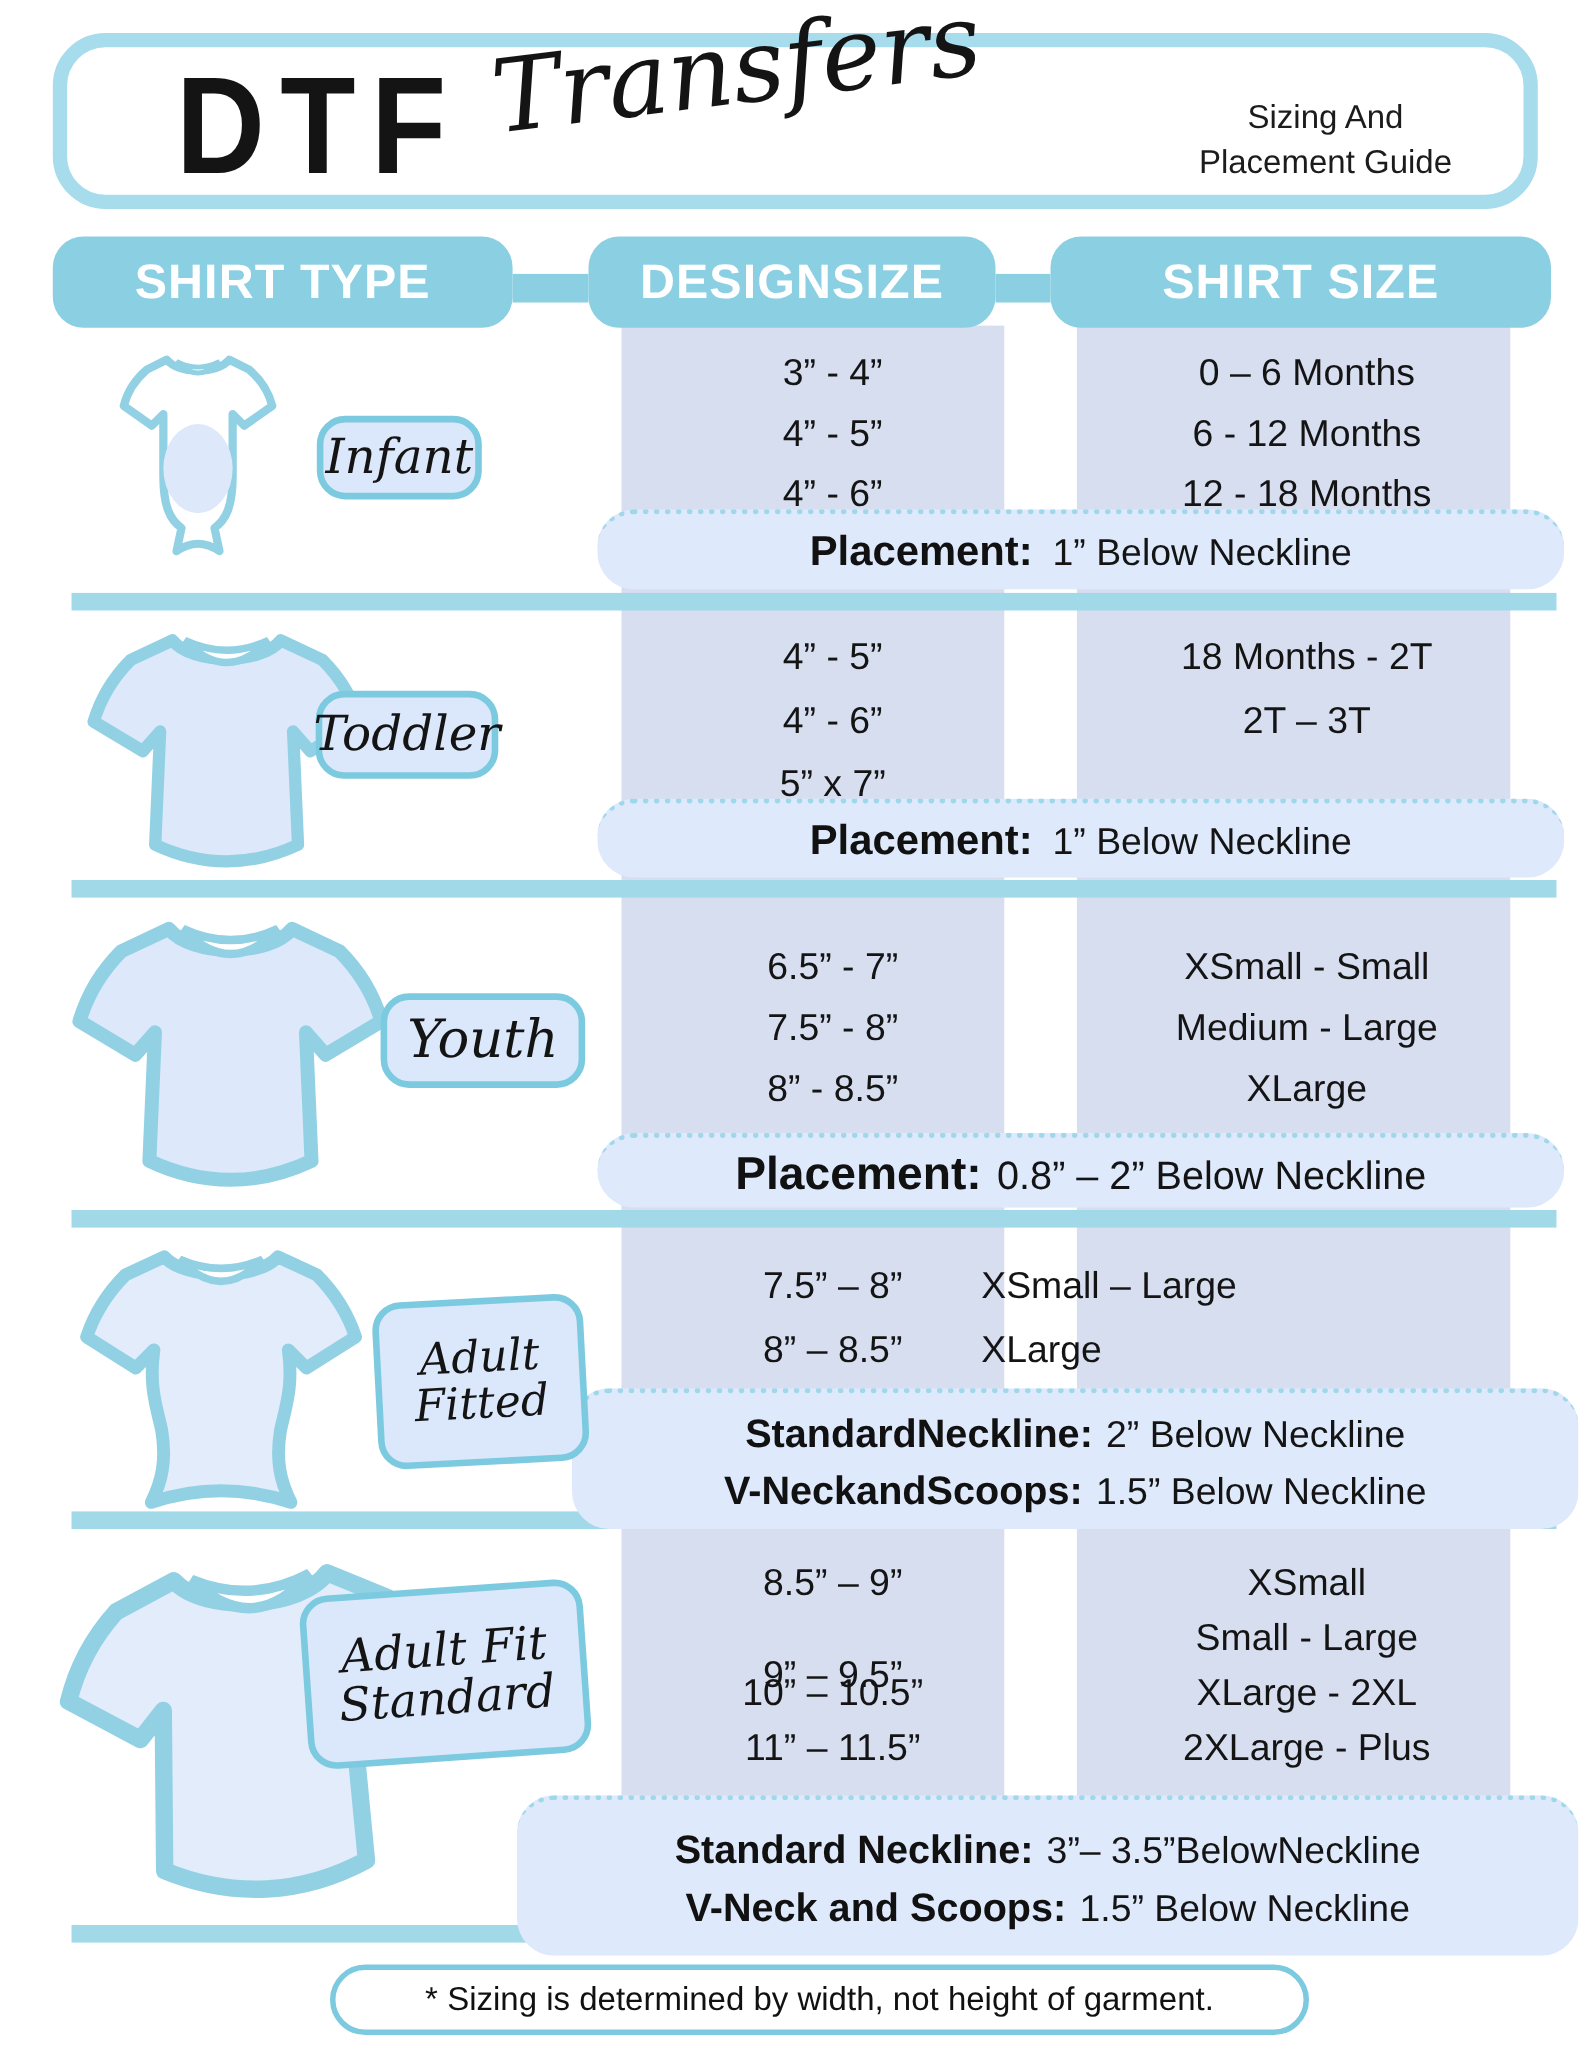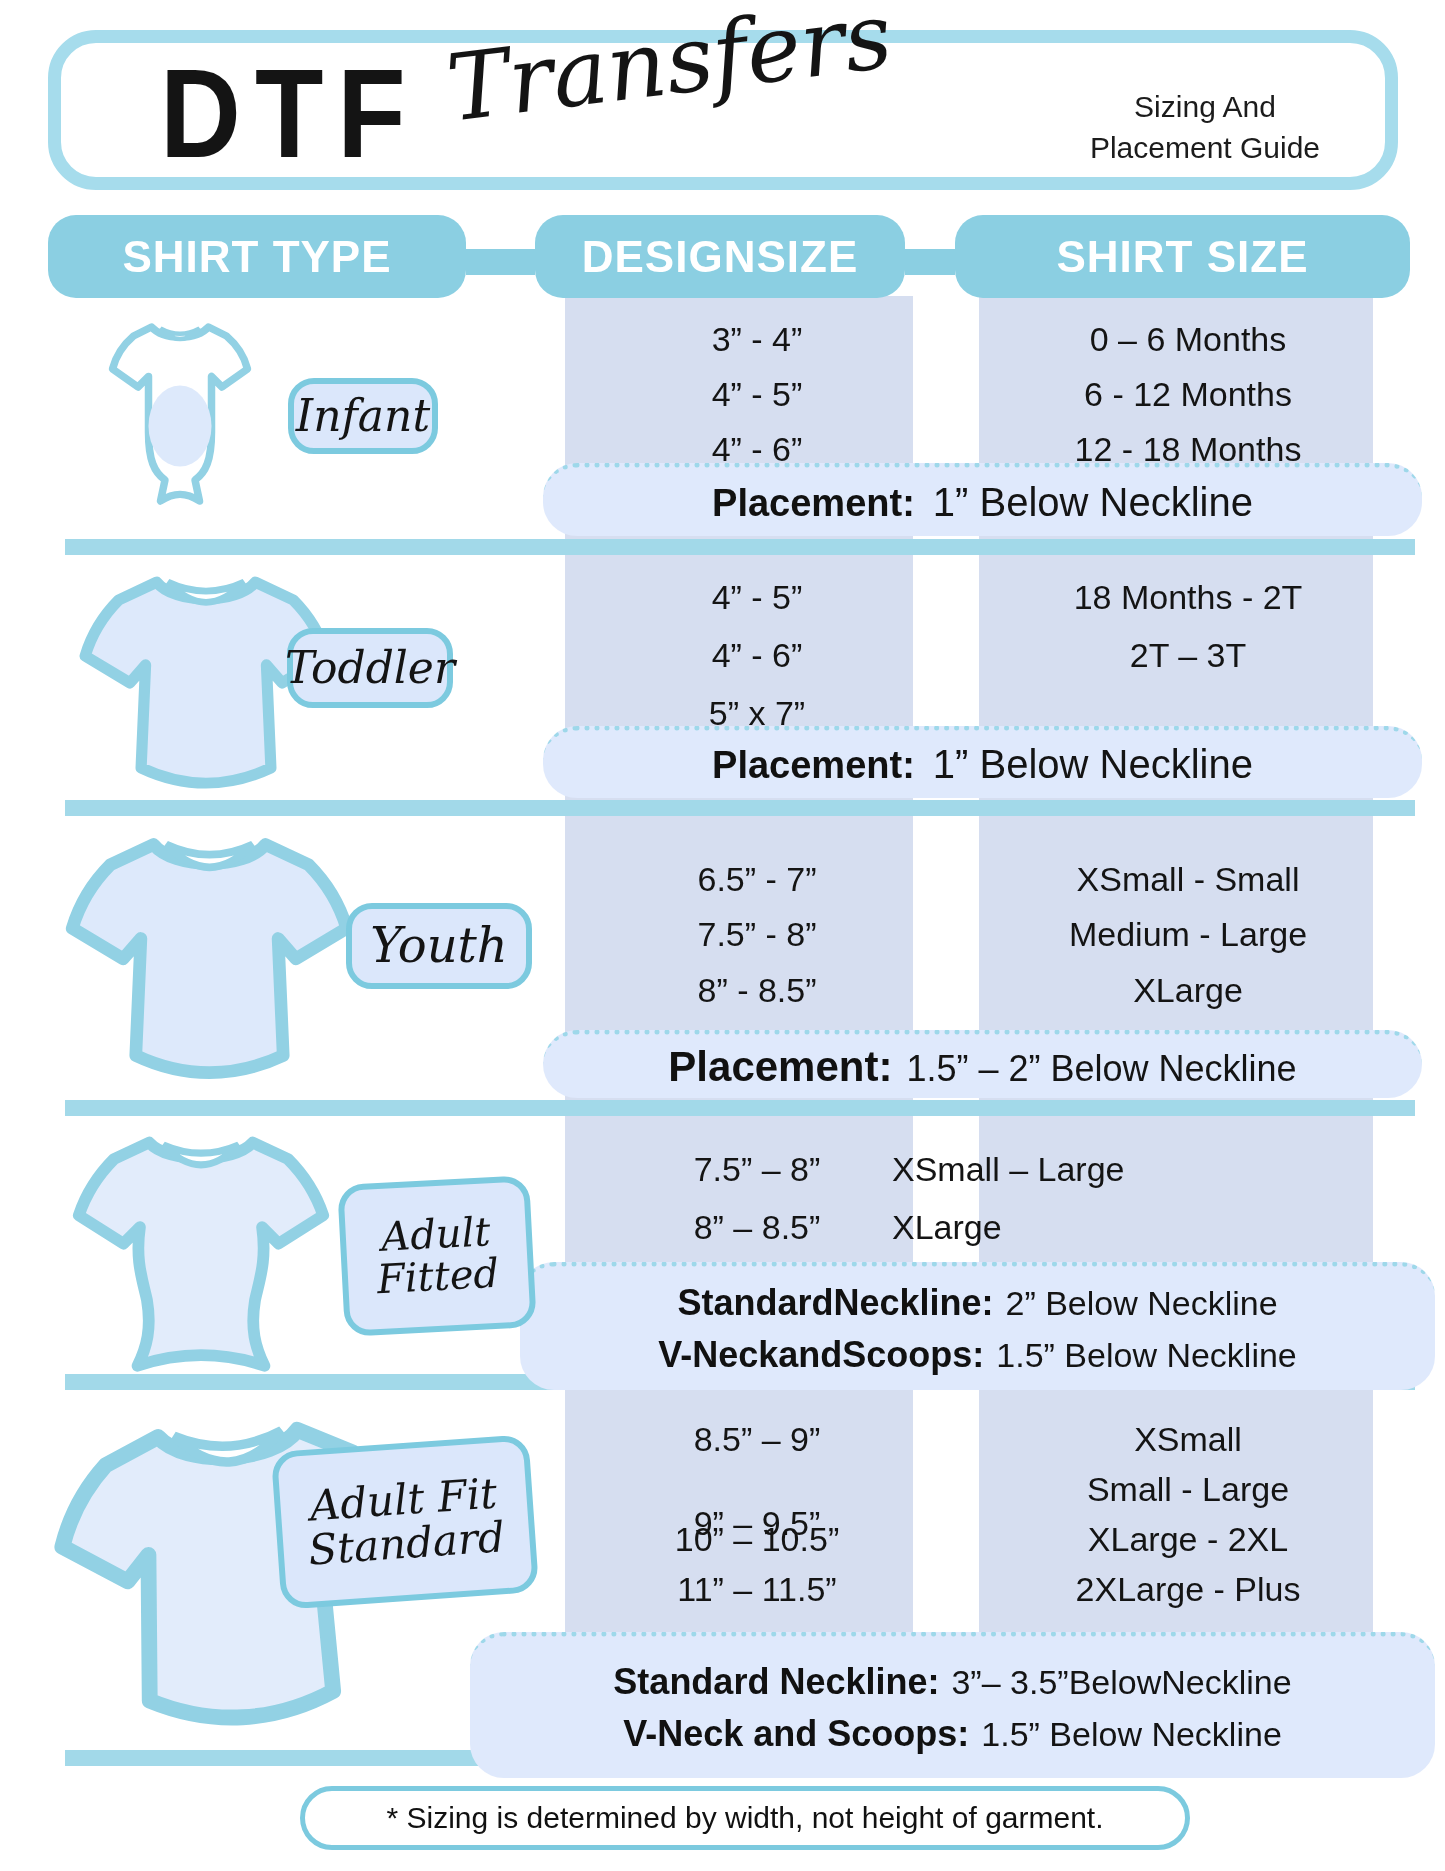--- a/index.html
+++ b/index.html
@@ -61,21 +61,21 @@
 
   
   .pl-pill {
     position:absolute; background:#dfe9fc; border-radius:34px;
     border-top:5px dotted #9ed8ea;
     display:flex; flex-direction:column; align-items:center; justify-content:center;
     row-gap:10px; z-index:6; text-align:center;
   }
   .pl-line { white-space:nowrap; }
   .pl-label { font-weight:700; font-size:38px; color:#111; }
-  .pl-value { font-size:40px; color:#141414; margin-left:18px; }
+  .pl-value { font-size:34px; color:#141414; margin-left:18px; }
   .pl-big .pl-label { font-size:42px; }
   .pl-big .pl-value { font-size:36px; margin-left:14px; }
   .pl-two .pl-label { font-size:36px; }
   .pl-two .pl-value { font-size:34px; margin-left:12px; }
 
   
   .footnote-pill {
     position:absolute; left:300px; top:1786px; width:890px; height:64px;
     background:#ffffff; border:5px solid #7ccadf; border-radius:34px;
     display:flex; align-items:center; justify-content:center;
@@ -164,21 +164,21 @@
     <span class="script" style="font-size:48px">Youth</span>
   </div>
   <div class="col-line design" style="top:860px">6.5” - 7”</div>
   <div class="col-line design" style="top:915px">7.5” - 8”</div>
   <div class="col-line design" style="top:971px">8” - 8.5”</div>
   <div class="col-line shirt" style="top:860px">XSmall - Small</div>
   <div class="col-line shirt" style="top:915px">Medium - Large</div>
   <div class="col-line shirt" style="top:971px">XLarge</div>
   <div class="pl-pill pl-big" style="left:543px; top:1030px; width:879px; height:68px;">
     <div class="pl-line">
-      <span class="pl-label">Placement:</span><span class="pl-value">1.5” – 2” Below Neckline</span>
+      <span class="pl-label">Placement:</span><span class="pl-value">0.8” – 2” Below Neckline</span>
     </div>
   </div>
 
   <div class="icon-wrap" style="left:60px; top:1122px;">
     <svg width="282" height="262" viewBox="0 0 120 110">
       <path d="M38 8 C46 17 74 17 82 8 L97 15 C104 22 109 30 112 39 L93 51 L86 44 C88 58 85 66 83 75 C81 87 83 95 87 103 C69 97 51 97 33 103 C37 95 39 87 37 75 C35 66 32 58 34 44 L27 51 L8 39 C11 30 16 22 23 15 Z" fill="#e2ecfb" stroke="#92d1e4" stroke-width="5" stroke-linejoin="round"></path>
       <path d="M44 9 Q60 26 76 9 Q60 16 44 9 Z" fill="#ffffff" stroke="#92d1e4" stroke-width="3"></path>
     </svg>
   </div>
   <div class="label-pill" style="left:341px; top:1180px; width:192px; height:152px; transform:rotate(-3deg);">

